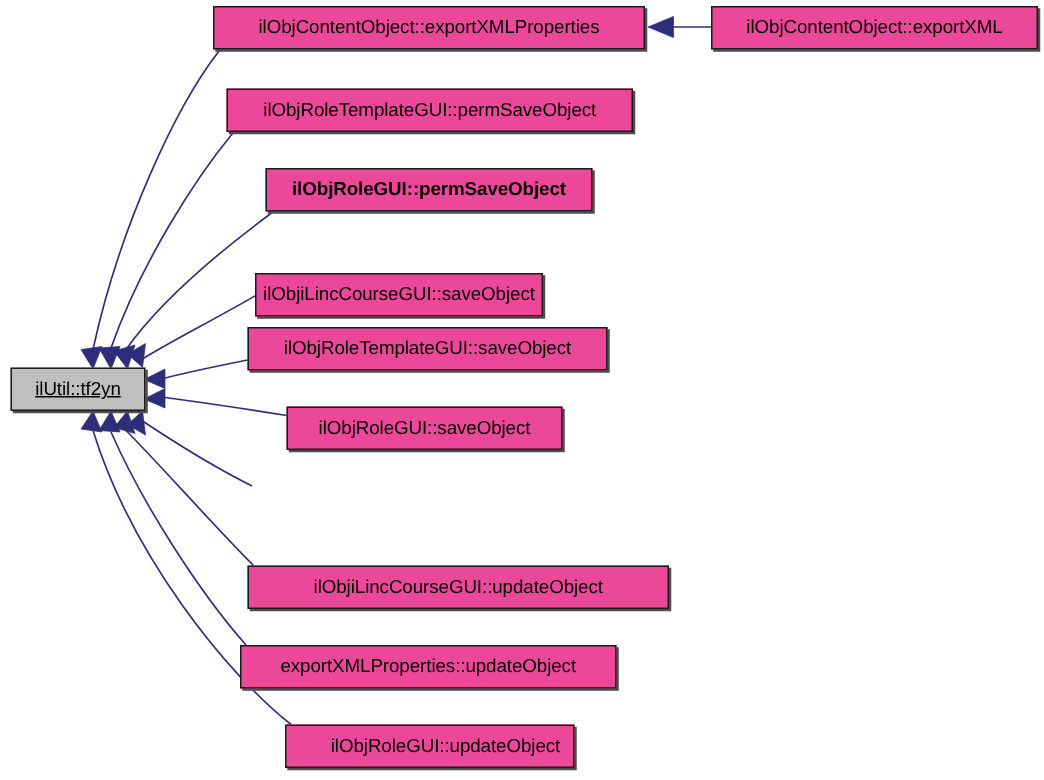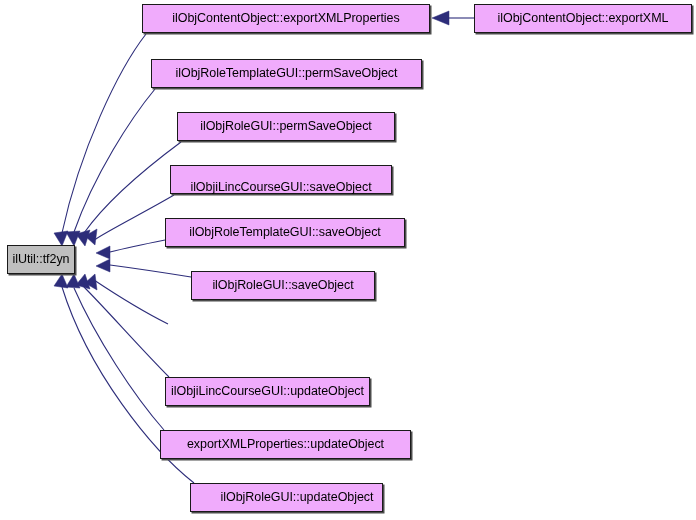--- a/index.html
+++ b/index.html
@@ -18,21 +18,21 @@
   #graph-svg {
     position: absolute;
     left: 0;
     top: 0;
     width: 696px;
     height: 520px;
   }
   .node-box {
     position: absolute;
     box-sizing: border-box;
-    background: #f0abfc;
+    background: #ec4899;
     border: 1px solid #1a1a1a;
     box-shadow: 1.5px 1.5px 0 0 #4d4d4d;
     display: flex;
     align-items: center;
     justify-content: center;
     white-space: nowrap;
   }
   .node-box.focus {
     background: #bfbfbf;
   }
@@ -96,50 +96,50 @@
     <g>
       <polygon class="arrow-head" points="95,274 97,290 85,283"></polygon>
       <polygon class="arrow-head" points="85,274 90,289 76,285"></polygon>
       <polygon class="arrow-head" points="74,274 80,288 66,287"></polygon>
       <polygon class="arrow-head" points="62,274 68,288 54,286"></polygon>
     </g>
 
     <polygon class="arrow-head" points="432,18 449,11 449,25"></polygon>
   </svg>
 
-  <div class="node-box focus" style="left:7px; top:245px; width:68px; height:29px;">
+  <div class="node-box focus" style="left:7px; top:245px; width:90px; height:29px;text-decoration:underline;">
     <span class="node-label">ilUtil::tf2yn</span>
   </div>
 
   <div class="node-box" style="left:142px; top:4px; width:288px; height:29px;">
     <span class="node-label">ilObjContentObject::exportXMLProperties</span>
   </div>
 
   <div class="node-box" style="left:151px; top:59px; width:271px; height:29px;">
     <span class="node-label">ilObjRoleTemplateGUI::permSaveObject</span>
   </div>
 
-  <div class="node-box" style="left:177px; top:112px; width:218px; height:29px;">
+  <div class="node-box" style="left:177px; top:112px; width:218px; height:29px;font-weight:bold;">
     <span class="node-label">ilObjRoleGUI::permSaveObject</span>
   </div>
 
-  <div class="node-box" style="left:170px; top:165px; width:222px; height:29px;align-items:flex-end;">
+  <div class="node-box" style="left:170px; top:182px; width:192px; height:29px;">
     <span class="node-label">ilObjiLincCourseGUI::saveObject</span>
   </div>
 
   <div class="node-box" style="left:165px; top:218px; width:240px; height:29px;">
     <span class="node-label">ilObjRoleTemplateGUI::saveObject</span>
   </div>
 
   <div class="node-box" style="left:191px; top:271px; width:184px; height:29px;">
     <span class="node-label">ilObjRoleGUI::saveObject</span>
   </div>
 
 
-  <div class="node-box" style="left:165px; top:377px; width:205px; height:29px;">
+  <div class="node-box" style="left:165px; top:377px; width:281px; height:29px;">
     <span class="node-label">ilObjiLincCourseGUI::updateObject</span>
   </div>
 
   <div class="node-box" style="left:160px; top:430px; width:251px; height:29px;">
     <span class="node-label">exportXMLProperties::updateObject</span>
   </div>
 
   <div class="node-box" style="left:190px; top:483px; width:193px; height:29px;padding-left:21px;">
     <span class="node-label">ilObjRoleGUI::updateObject</span>
   </div>

